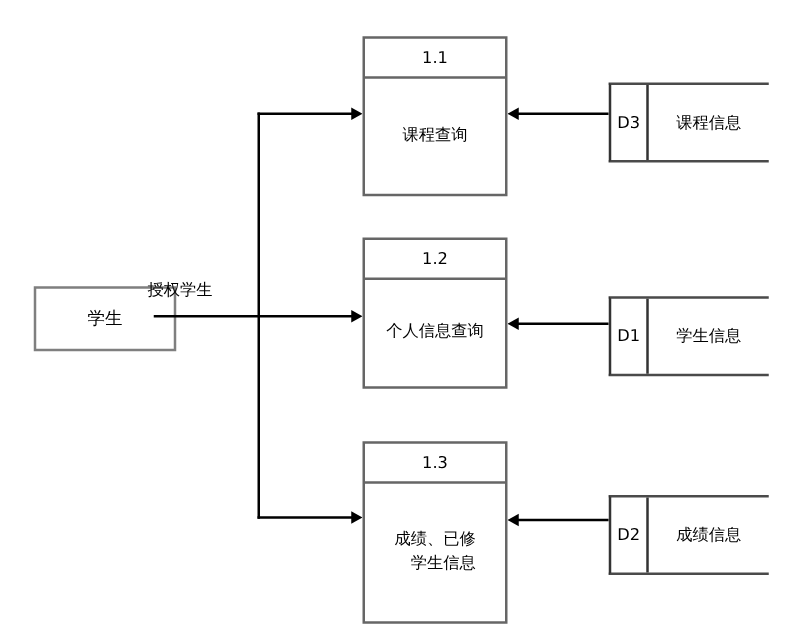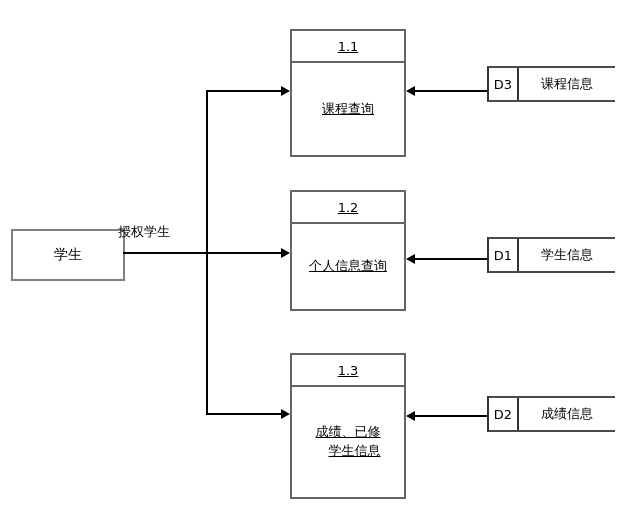--- a/index.html
+++ b/index.html
@@ -3,44 +3,44 @@
 <meta charset="utf-8">
 <style>
   html,body{margin:0;padding:0;background:#fff;}
   .canvas{
     position:relative;width:636px;height:511px;background:#ffffff;
     font-family:"DejaVu Sans",sans-serif;color:#000;overflow:hidden;
   }
   .shape{position:absolute;box-sizing:border-box;background:#fff;}
   
   .entity{
-    left:11px;top:229px;width:114px;height:52px;
+    left:27px;top:229px;width:114px;height:52px;
     border:2px solid #7f7f7f;
     display:flex;align-items:center;justify-content:center;
     font-size:14px;
   }
   
   .proc{
     left:290px;width:116px;border:2px solid #666;
-    display:flex;flex-direction:column;text-decoration:underline;
+    display:flex;flex-direction:column;
   }
   #proc1{top:29px;height:128px;}
   #proc2{top:190px;height:121px;}
   #proc3{top:353px;height:146px;}
   .proc-header{
     flex:0 0 30px;border-bottom:2px solid #666;
     display:flex;align-items:center;justify-content:center;font-size:13px;
   }
   .proc-body{
     flex:1;display:flex;align-items:center;justify-content:center;
     text-align:right;font-size:13px;line-height:1.45;white-space:pre-line;
   }
   
   .store{
-    position:absolute;left:487px;width:128px;height:36px;box-sizing:border-box;
+    position:absolute;left:487px;width:128px;height:64px;box-sizing:border-box;
     border-top:2px solid #4a4a4a;border-bottom:2px solid #4a4a4a;border-left:2px solid #333;
     display:flex;background:#fff;
   }
   #store-d3{top:66px;}
   #store-d1{top:237px;}
   #store-d2{top:396px;}
   .store-id{
     flex:0 0 30px;border-right:2px solid #333;box-sizing:border-box;
     display:flex;align-items:center;justify-content:center;font-size:13px;
   }

